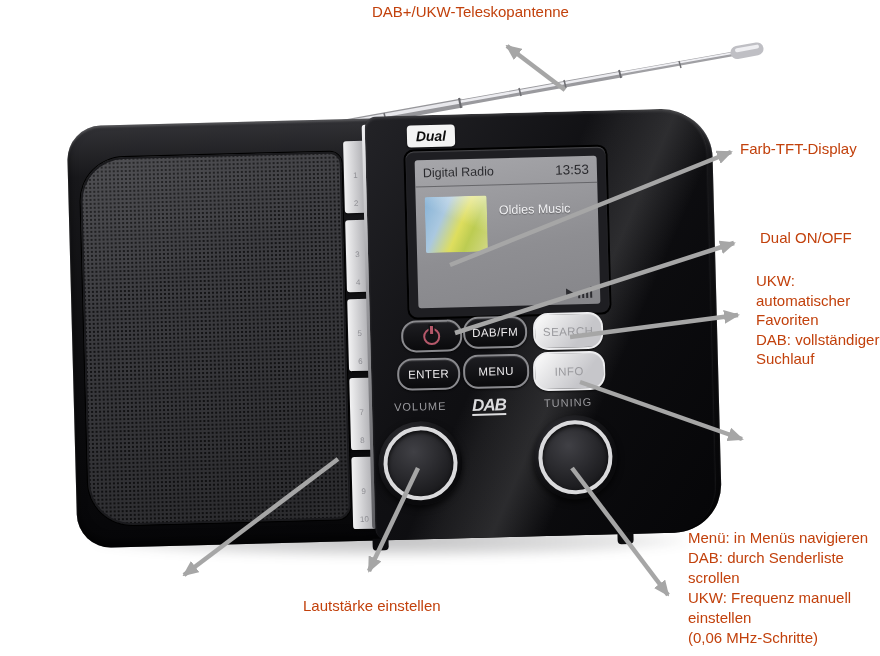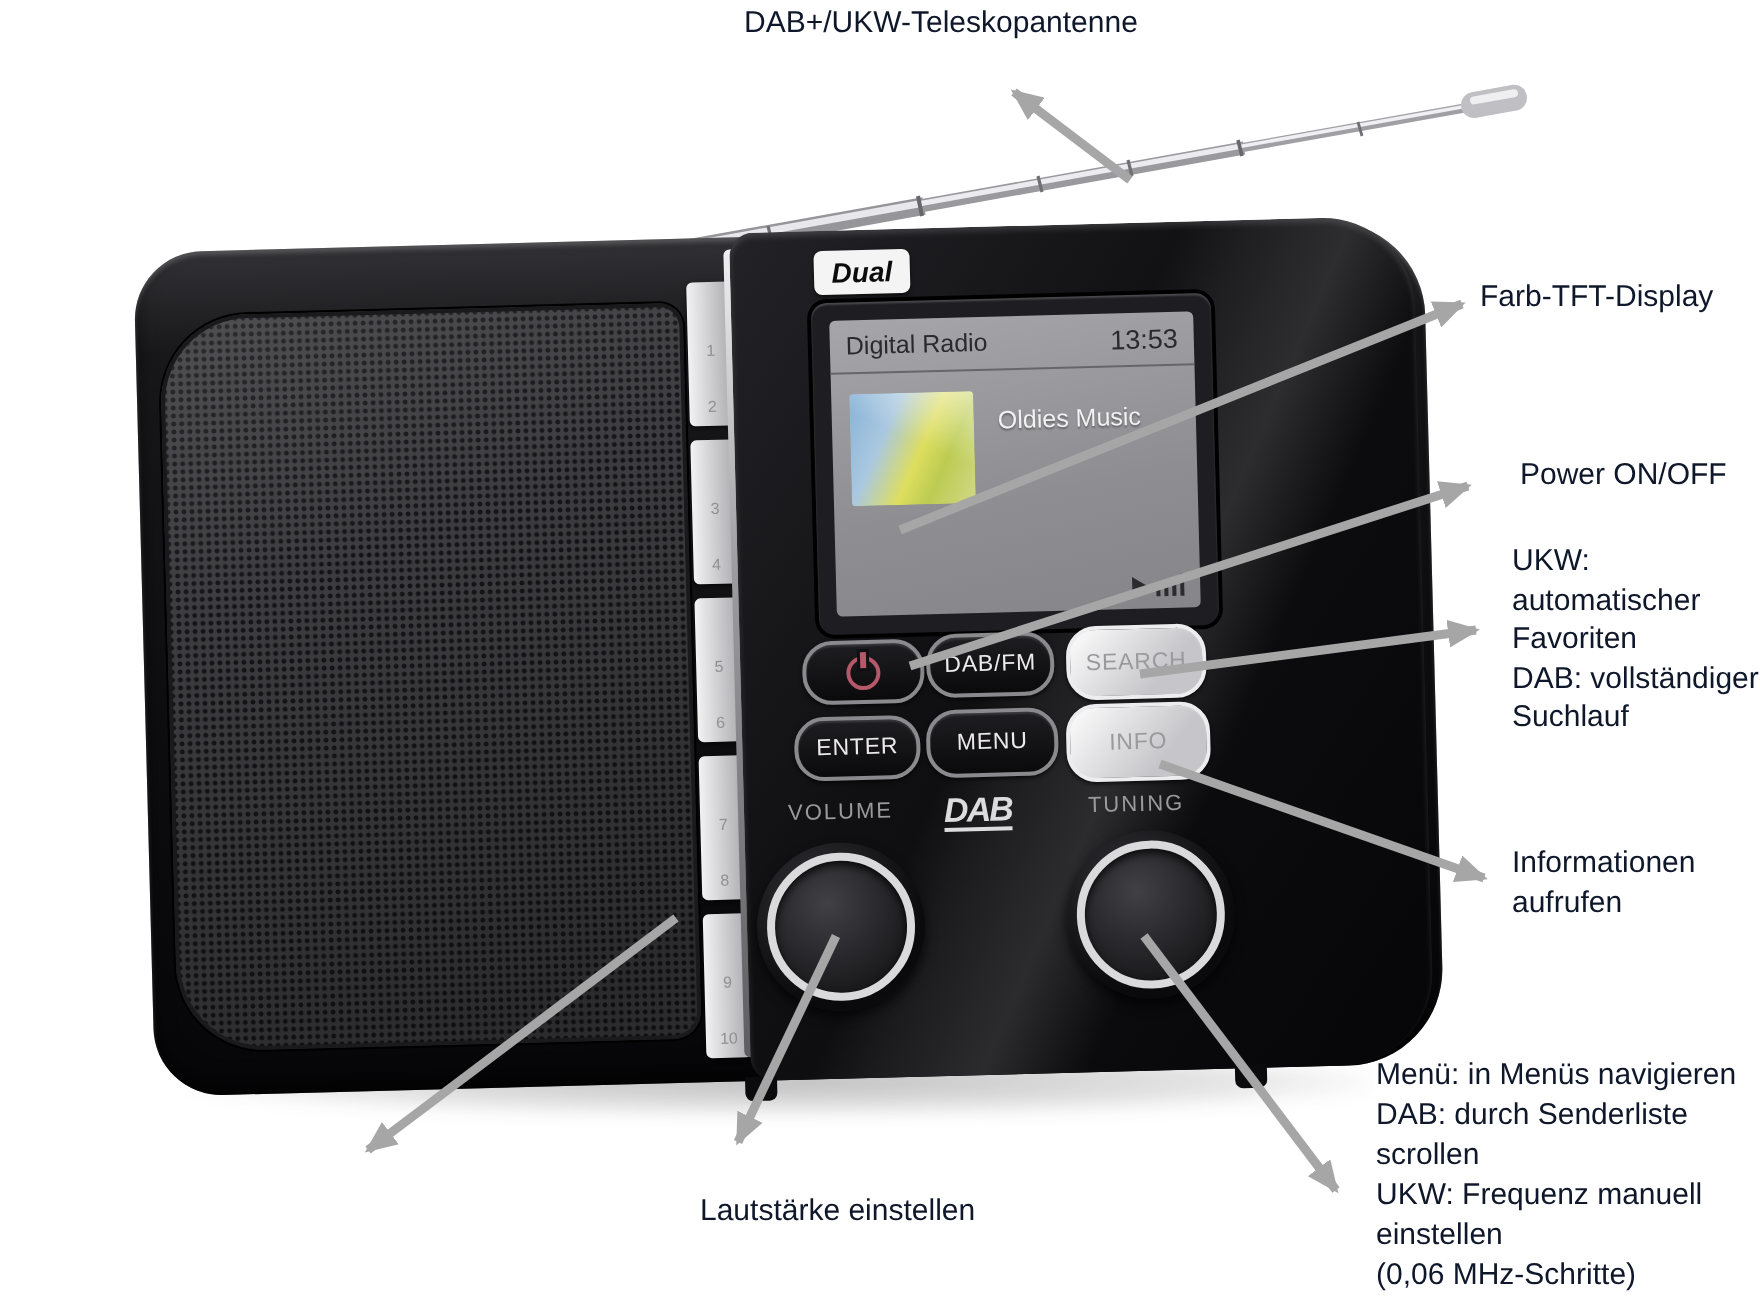--- a/index.html
+++ b/index.html
@@ -1,20 +1,20 @@
 <!DOCTYPE html>
 <html><head>
 <meta charset="utf-8">
 <style>
   html,body{margin:0;padding:0;background:#ffffff;}
   .stage{position:relative;width:880px;height:656px;background:#ffffff;overflow:hidden;
          font-family:"Liberation Sans", sans-serif;}
 
   
-  .ann{position:absolute;color:#0f172a;font-size:15px;line-height:19.5px;
+  .ann{position:absolute;color:#c2410c;font-size:15px;line-height:19.5px;
        white-space:pre-line;z-index:6;}
 
   
   #antenna-svg{position:absolute;left:0;top:0;z-index:1;}
   #arrows-svg{position:absolute;left:0;top:0;z-index:5;pointer-events:none;}
 
   
   .radio{position:absolute;left:72px;top:110px;width:645px;height:438px;z-index:2;
          transform:rotate(-1.5deg);transform-origin:50% 50%;}
   .shadow{position:absolute;left:95px;top:524px;width:590px;height:34px;z-index:0;
@@ -225,29 +225,27 @@
       <line x1="570" y1="337" x2="738" y2="315"></line>
       <line x1="580" y1="382" x2="742" y2="439"></line>
       <line x1="418" y1="468" x2="369" y2="571"></line>
       <line x1="572" y1="468" x2="668" y2="595"></line>
       <line x1="338" y1="459" x2="184" y2="575"></line>
     </g>
   </svg>
 
   <div class="ann" style="left:372px;top:2px;">DAB+/UKW-Teleskopantenne</div>
   <div class="ann" style="left:740px;top:139px;">Farb-TFT-Display</div>
-  <div class="ann" style="left:760px;top:228px;">Power ON/OFF</div>
+  <div class="ann" style="left:760px;top:228px;">Dual ON/OFF</div>
   <div class="ann" style="left:756px;top:271px;width:124px;">UKW:
 automatischer
 Favoriten
 DAB: vollständiger
 Suchlauf</div>
-  <div class="ann" style="left:756px;top:422px;">Informationen
-aufrufen</div>
   <div class="ann" style="left:688px;top:528px;width:192px;line-height:20px;">Menü: in Menüs navigieren
 DAB: durch Senderliste
 scrollen
 UKW: Frequenz manuell
 einstellen
 (0,06 MHz-Schritte)</div>
-  <div class="ann" style="left:303px;top:596px;margin-left:47px;">Lautstärke einstellen</div>
+  <div class="ann" style="left:303px;top:596px;">Lautstärke einstellen</div>
 
 </div>
 
 </body></html>

